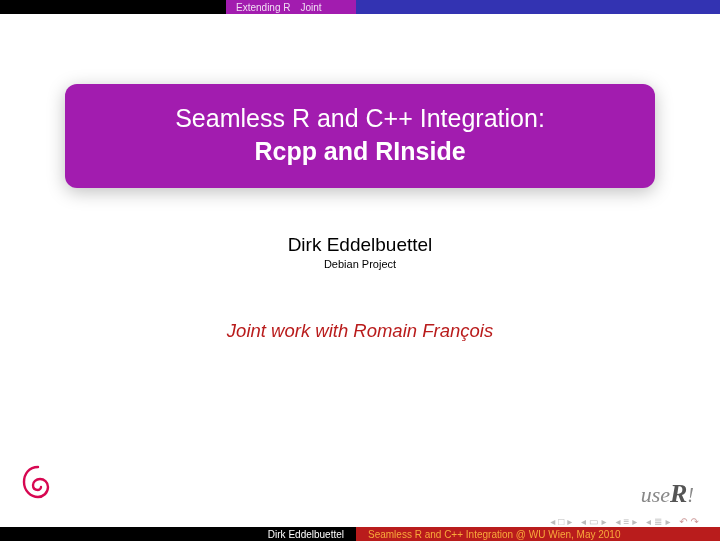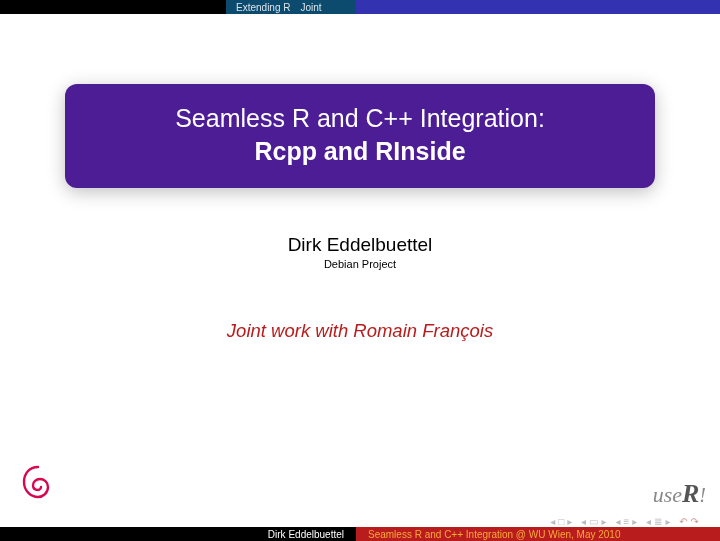--- a/index.html
+++ b/index.html
@@ -15,39 +15,39 @@
     width: 100%;
     height: 14px;
     background: #000;
     display: flex;
     align-items: center;
   }
   .topbar-left { width: 226px; height: 100%; background: #000; }
   .topbar-mid {
     flex: 0 0 130px;
     height: 100%;
-    background: #0c4a6e;
+    background: #a21caf;
     color: #fff;
     font-size: 10px;
     display: flex;
     align-items: center;
     padding-left: 10px;
     gap: 10px;
   }
   .topbar-mid span { opacity: 0.85; }
   .topbar-right { flex: 1; height: 100%; background: #3333B2; }
   .content {
     width: 100%;
     text-align: center;
     padding-top: 70px;
   }
   .title-block {
     width: 590px;
     margin: 0 auto;
-    background: #4c1d95;
+    background: #a21caf;
     border-radius: 12px;
     padding: 20px 10px 22px;
     box-shadow: 0 4px 18px rgba(0,0,0,0.25);
     color: #fff;
   }
   .title-line1 { font-size: 25px; font-weight: 400; }
   .title-line2 { font-size: 25px; font-weight: 700; margin-top: 4px; }
   .author {
     margin-top: 46px;
     font-size: 19px;
@@ -70,21 +70,21 @@
     color: #000;
     line-height: 1.35;
   }
   .debian-logo {
     position: absolute;
     left: 14px;
     bottom: 30px;
   }
   .user-logo {
     position: absolute;
-    right: 14px;
+    right: 26px;
     bottom: 32px;
     font-style: italic;
     font-family: Georgia, serif;
     color: #888;
   }
   .user-logo .u { font-size: 22px; }
   .user-logo .r { font-size: 26px; font-weight: bold; color: #555; }
   .user-logo .bang { font-size: 20px; color: #888; }
   .navsym {
     position: absolute;

